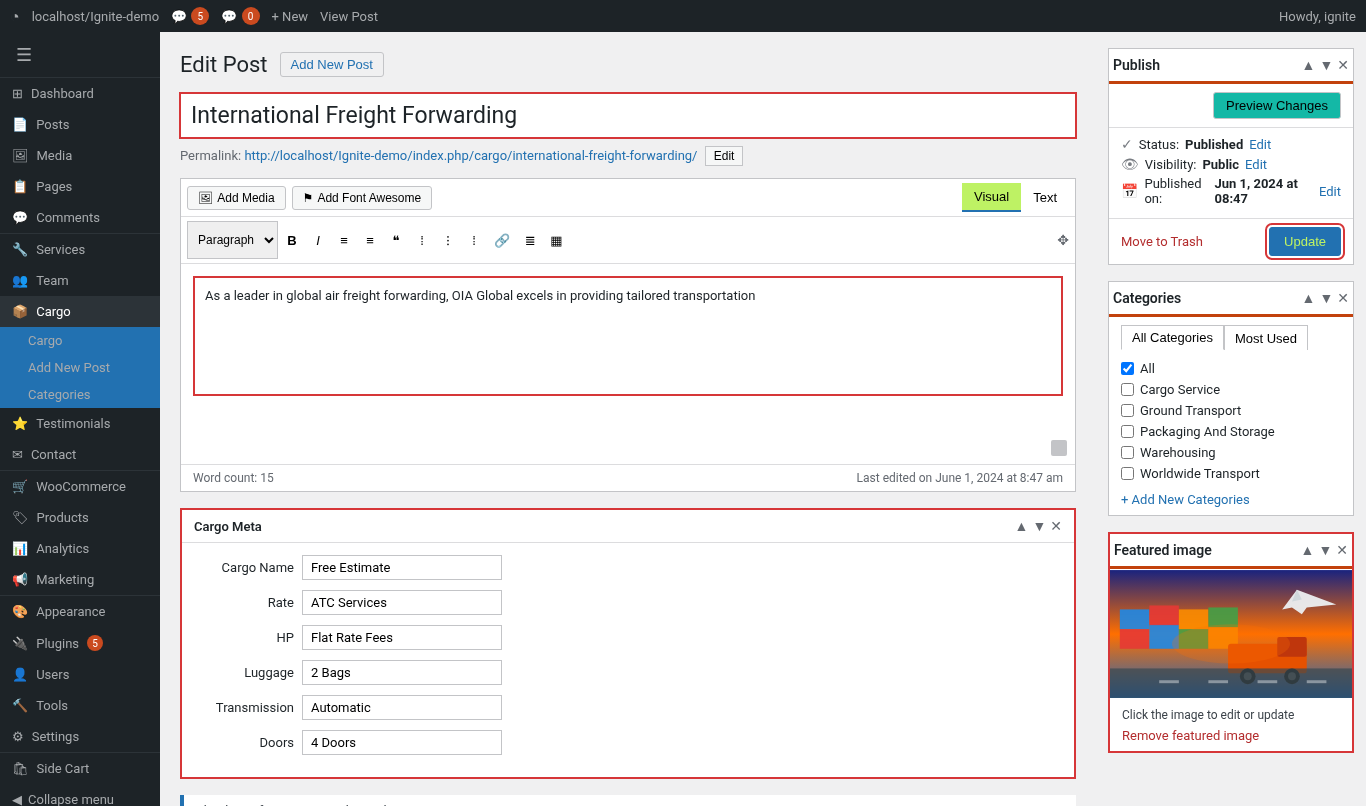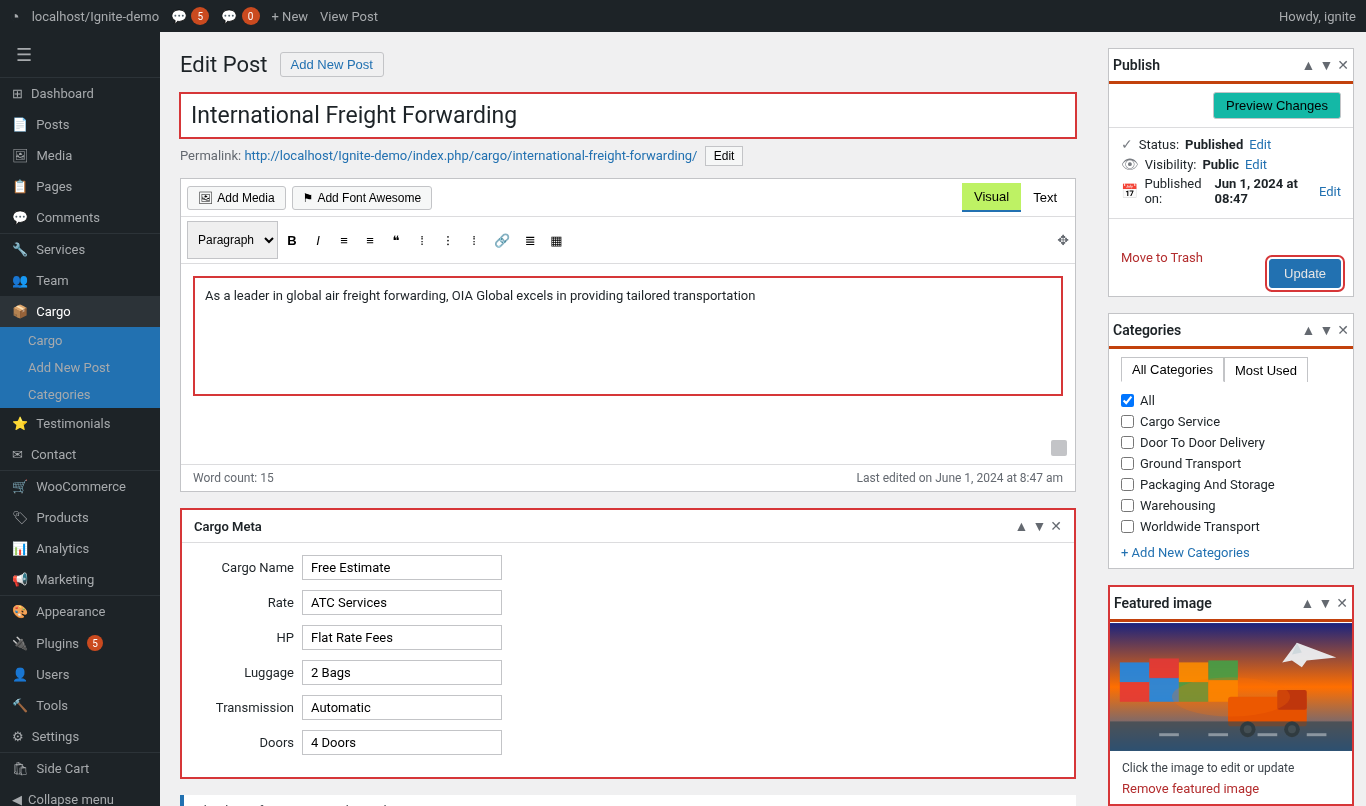--- a/index.html
+++ b/index.html
@@ -370,29 +370,28 @@
     .publish-status a { color: #2271b1; text-decoration: none; }
     .publish-actions {
       padding: 8px 12px;
       display: flex;
       justify-content: space-between;
       align-items: center;
     }
     .btn-trash { color: #b32d2e; text-decoration: none; font-size: 13px; cursor: pointer; }
     .btn-update {
       background: #2271b1;
-      color: #e5e5e5;
+      color: #bef264;
       border: 1px solid #2271b1;
       padding: 6px 14px;
       cursor: pointer;
       font-size: 13px;
       border-radius: 3px;
       outline: 2px solid #d63638;
       outline-offset: 2px;
-      margin-top: 32px;
     }
 
     
     .categories-tabs {
       display: flex;
       gap: 0;
       margin-bottom: 8px;
     }
     .cat-tab {
       padding: 4px 10px;
@@ -726,24 +725,20 @@
           <div class="cat-item">
             <input type="checkbox" checked="" style="">
             <label>All</label>
           </div>
           <div class="cat-item">
             <input type="checkbox" style="">
             <label>Cargo Service</label>
           </div>
           <div class="cat-item">
             <input type="checkbox" style="">
-            <label>Door To Door Delivery</label>
-          </div>
-          <div class="cat-item">
-            <input type="checkbox" style="">
             <label>Ground Transport</label>
           </div>
           <div class="cat-item">
             <input type="checkbox" style="">
             <label>Packaging And Storage</label>
           </div>
           <div class="cat-item">
             <input type="checkbox" style="">
             <label>Warehousing</label>
           </div>

